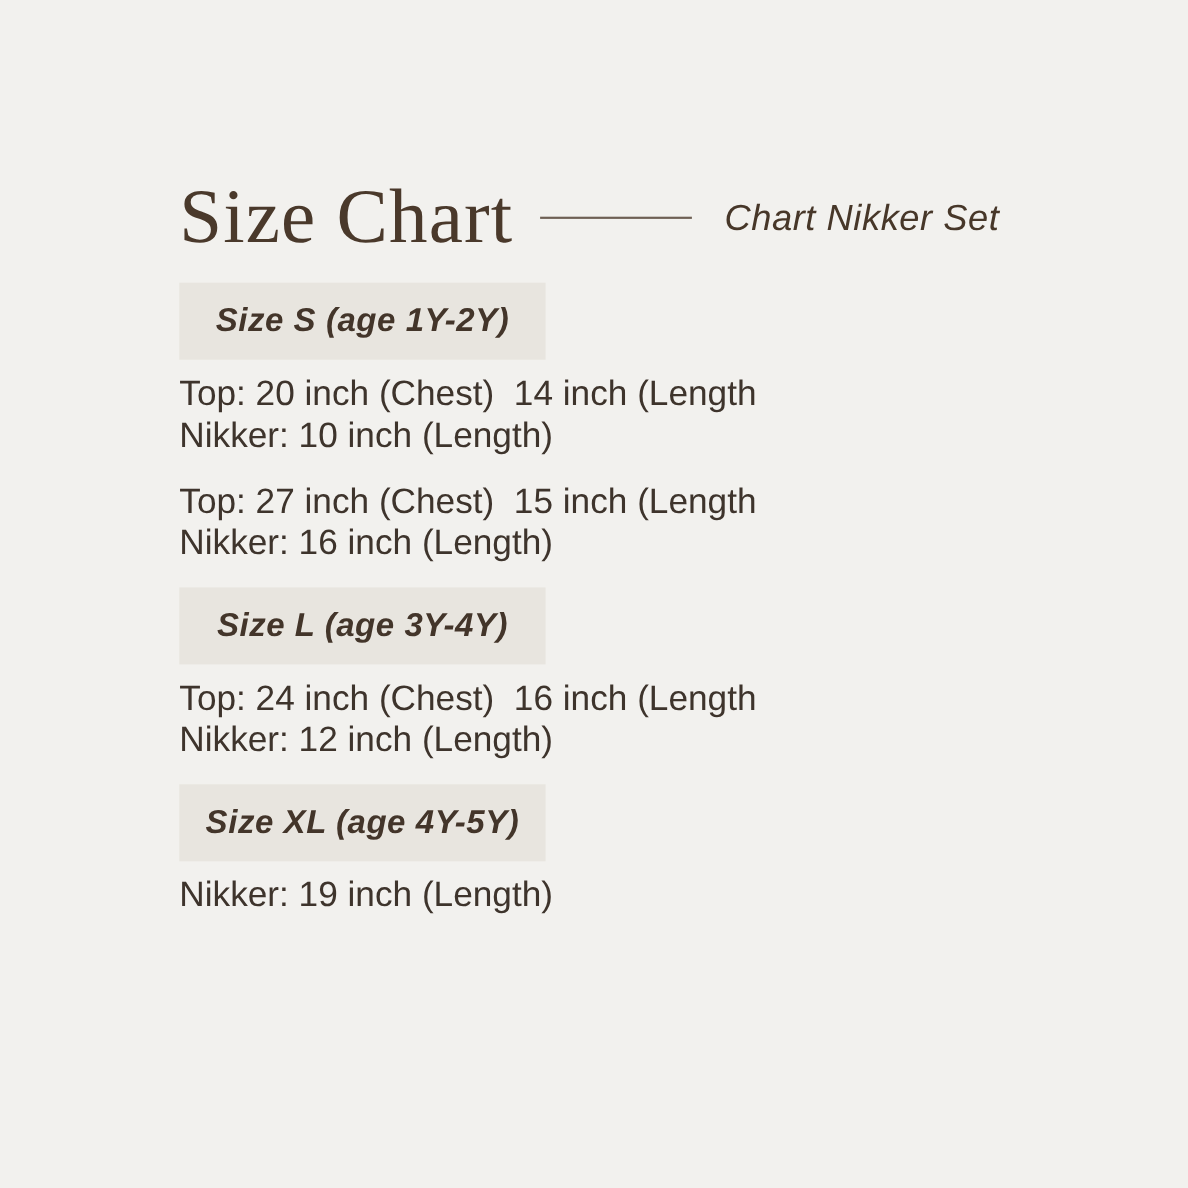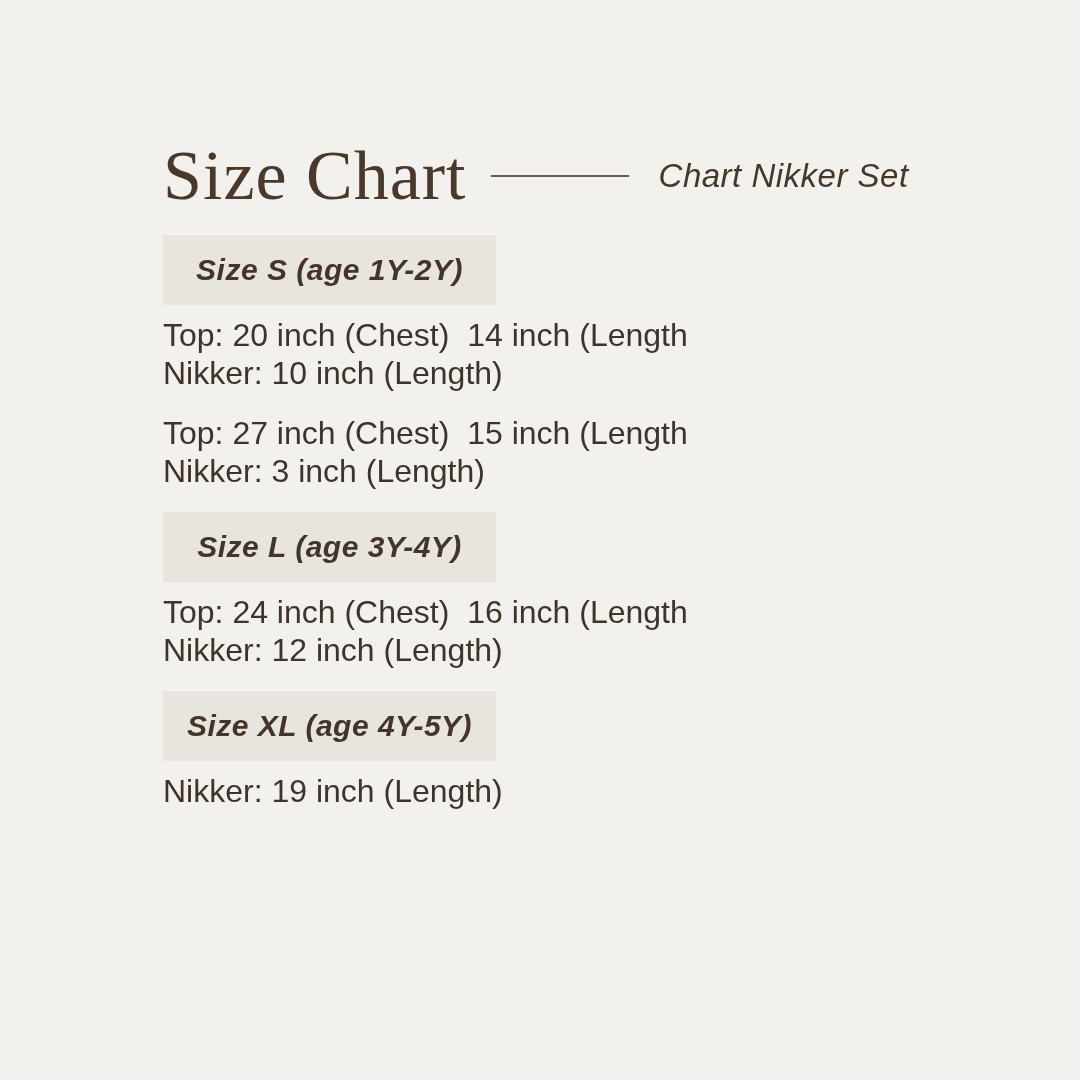--- a/index.html
+++ b/index.html
@@ -14,21 +14,21 @@
   .canvas {
     position: absolute;
     left: 0; top: 0;
     width: 1080px;
     height: 1080px;
     background: #f2f1ee;
   }
   .content {
     position: absolute;
     left: 163px;
-    top: 140px;
+    top: 162px;
     width: 820px;
   }
   .header-row {
     display: flex;
     align-items: center;
     height: 72px;
   }
   .page-title {
     margin: 0;
     font-family: "Liberation Serif", "DejaVu Serif", serif;
@@ -99,21 +99,21 @@
       <div class="size-section">
         <div class="size-badge">
           <span>Size S (age 1Y-2Y)</span>
         </div>
         <p class="measure-line">Top: 20 inch (Chest)  14 inch (Length</p>
         <p class="measure-line">Nikker: 10 inch (Length)</p>
       </div>
 
       <div class="size-section">
         <p class="measure-line">Top: 27 inch (Chest)  15 inch (Length</p>
-        <p class="measure-line">Nikker: 3 inch (Length)</p>
+        <p class="measure-line">Nikker: 16 inch (Length)</p>
       </div>
 
       <div class="size-section">
         <div class="size-badge">
           <span>Size L (age 3Y-4Y)</span>
         </div>
         <p class="measure-line">Top: 24 inch (Chest)  16 inch (Length</p>
         <p class="measure-line">Nikker: 12 inch (Length)</p>
       </div>
 

